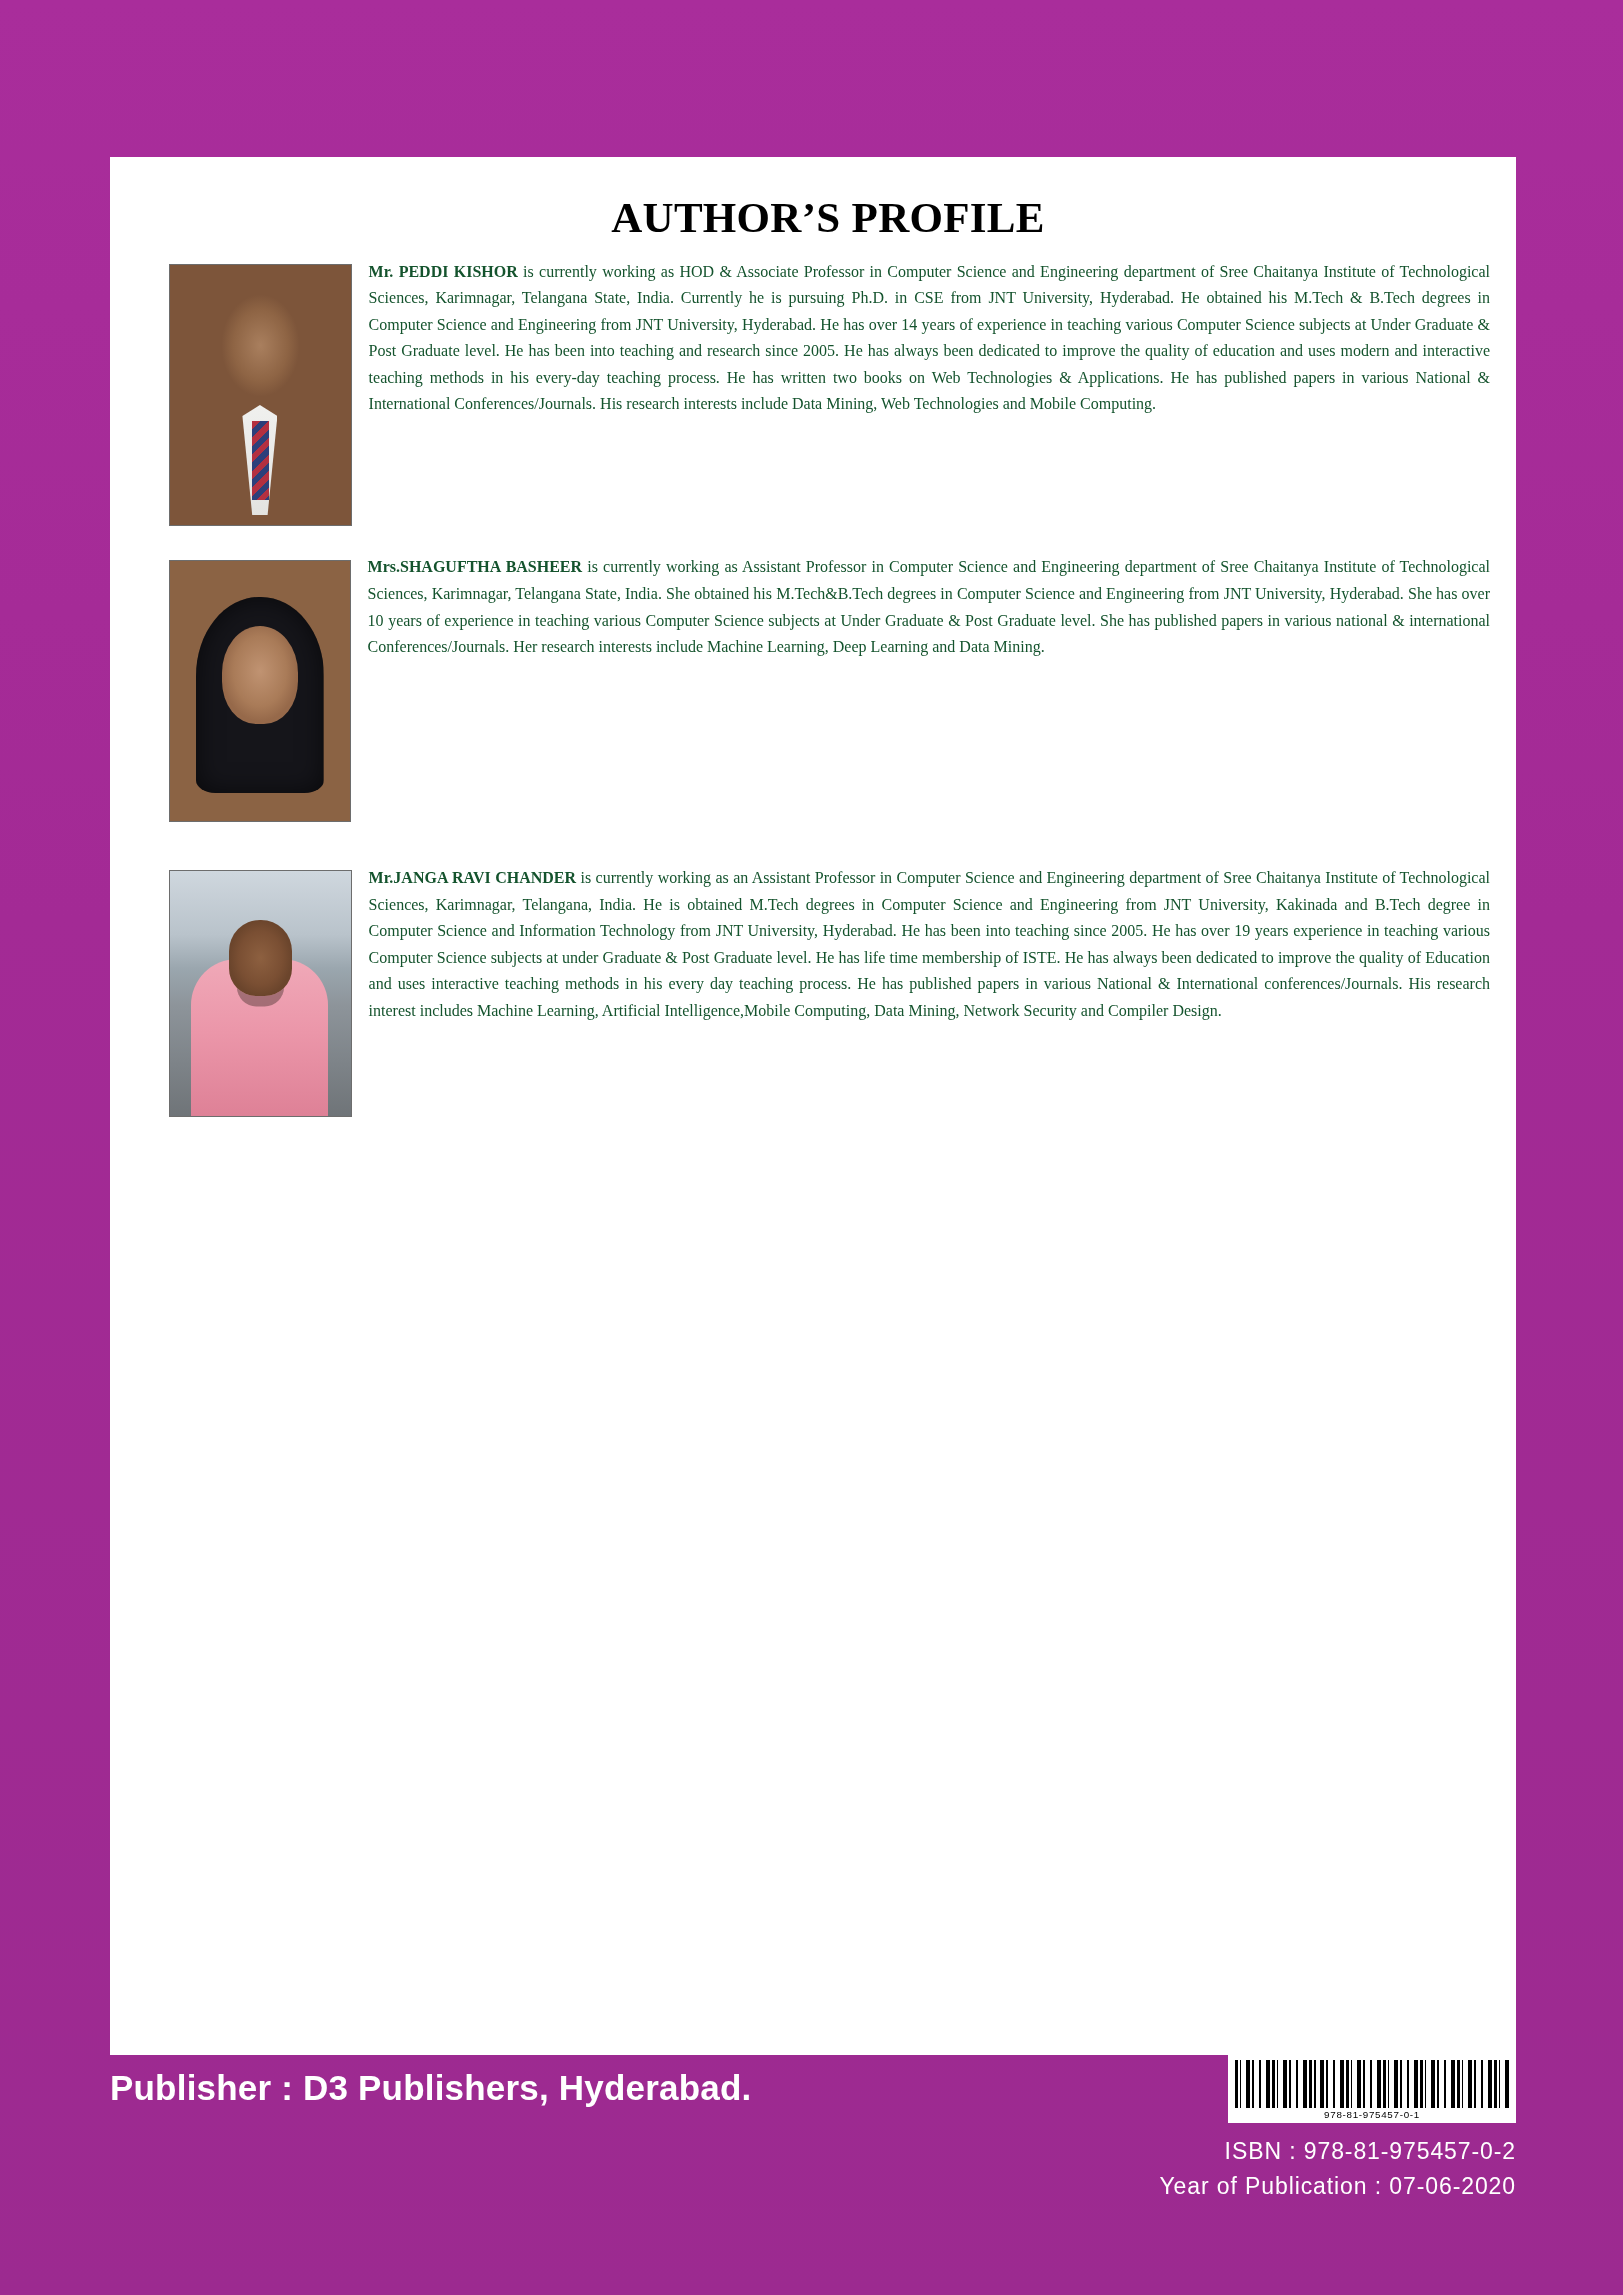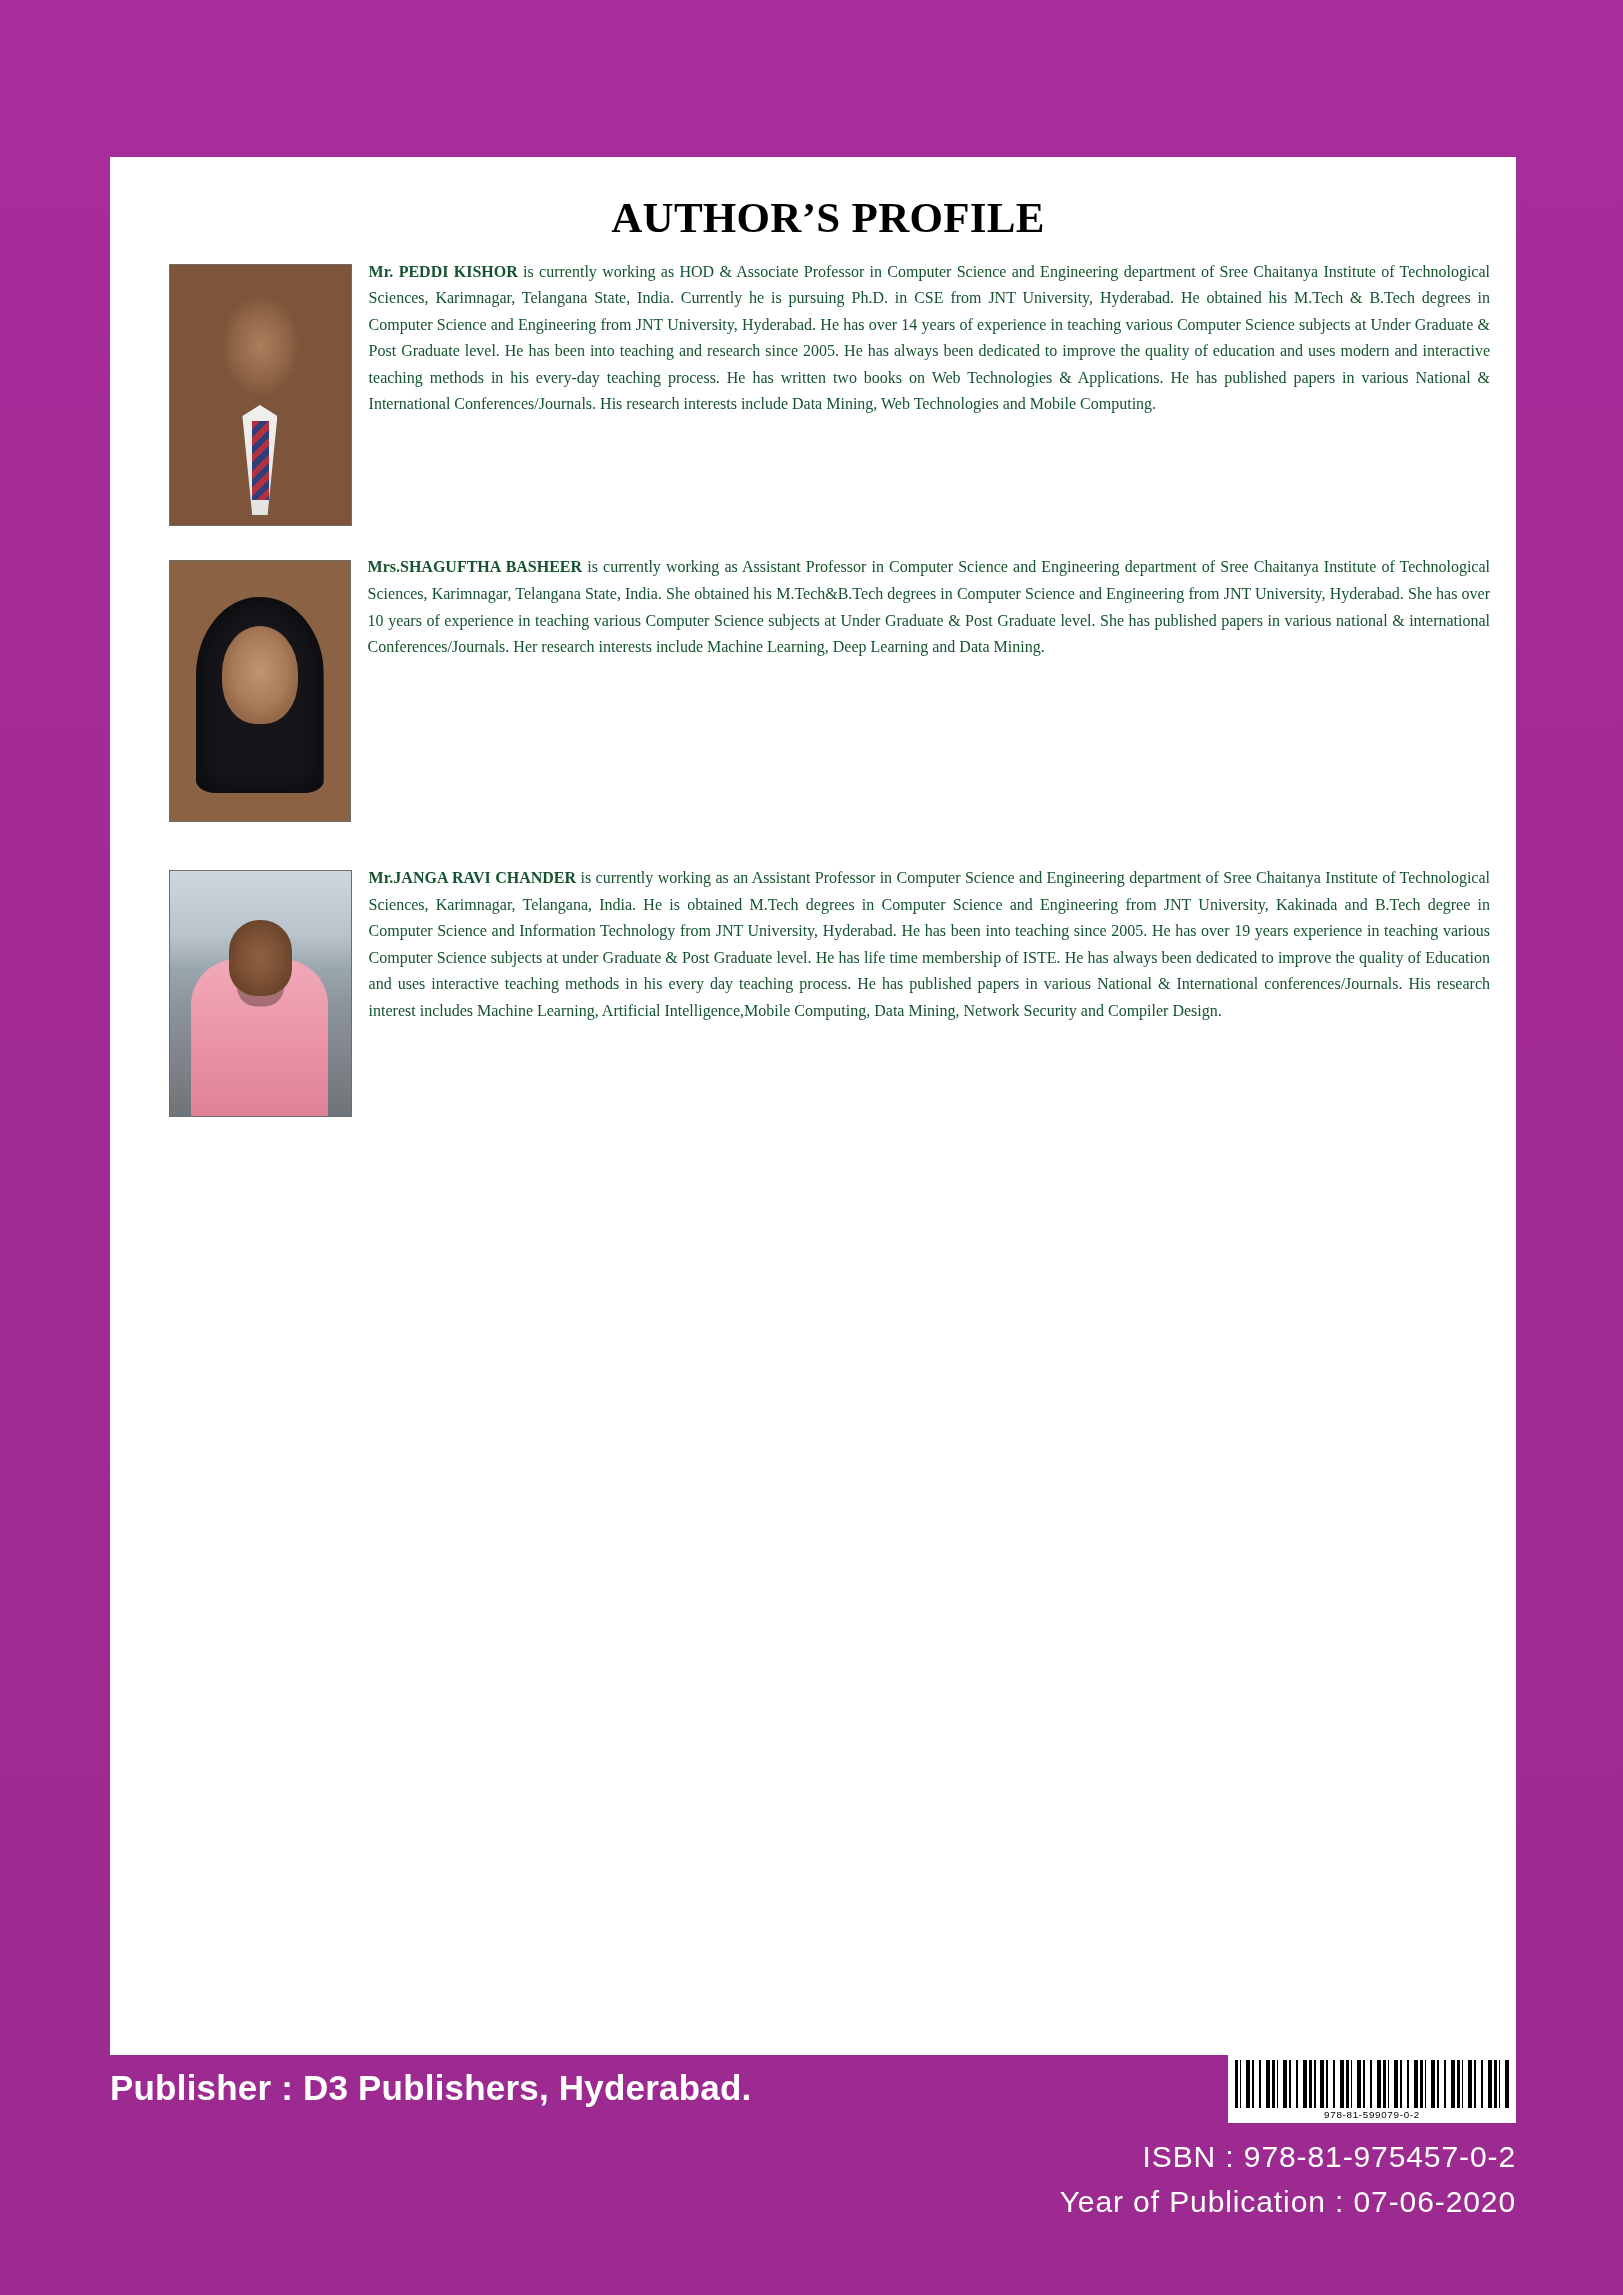--- a/index.html
+++ b/index.html
@@ -201,21 +201,21 @@
     color: #000;
     letter-spacing: 0.7px;
     line-height: 13px;
   }
   .isbn-lines {
     position: absolute;
     right: 0;
     top: 71px;
     text-align: right;
     font-family: "Liberation Sans", sans-serif;
-    font-size: 30px;
+    font-size: 23px;
     line-height: 1.5;
     letter-spacing: 0.9px;
     color: #ffffff;
   }
 </style>
 </head>
 <body>
 
 <div class="page">
 
@@ -241,21 +241,21 @@
 
     </div>
   </div>
 
   <div class="footer">
     <div class="pub-line">Publisher : D3 Publishers, Hyderabad.</div>
 
     <div class="barcode-wrap">
       <div class="barcode">
         <div class="bars"></div>
-        <div class="barcode-num">978-81-599079-0-2</div>
+        <div class="barcode-num">978-81-975457-0-1</div>
       </div>
     </div>
 
     <div class="isbn-lines">
       <div>ISBN : 978-81-975457-0-2</div>
       <div>Year of Publication : 07-06-2020</div>
     </div>
   </div>
 
 </div>

